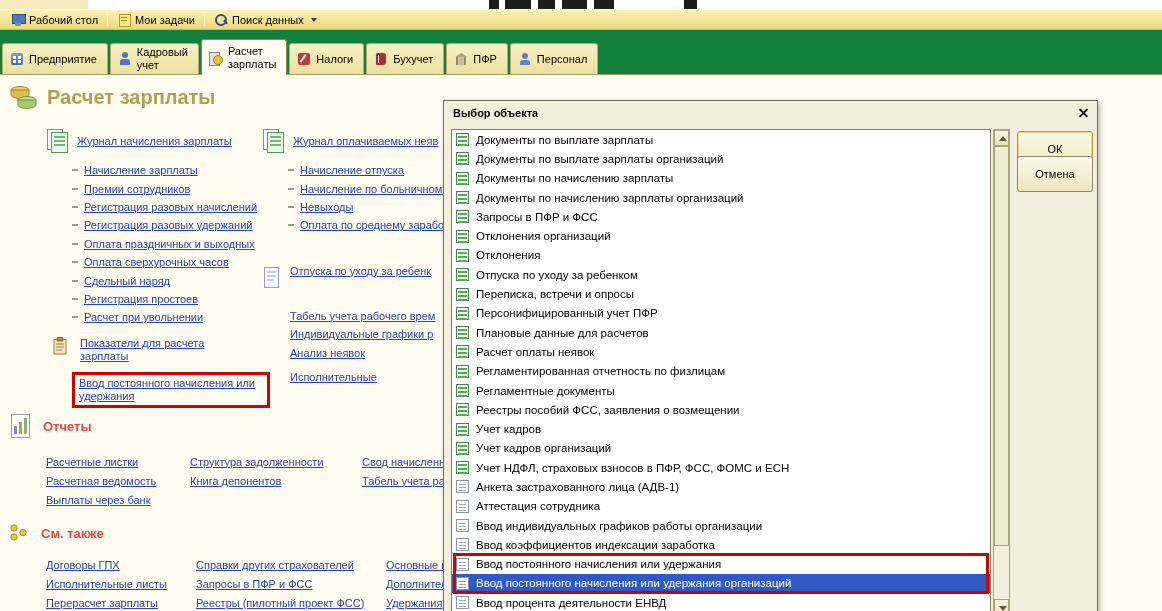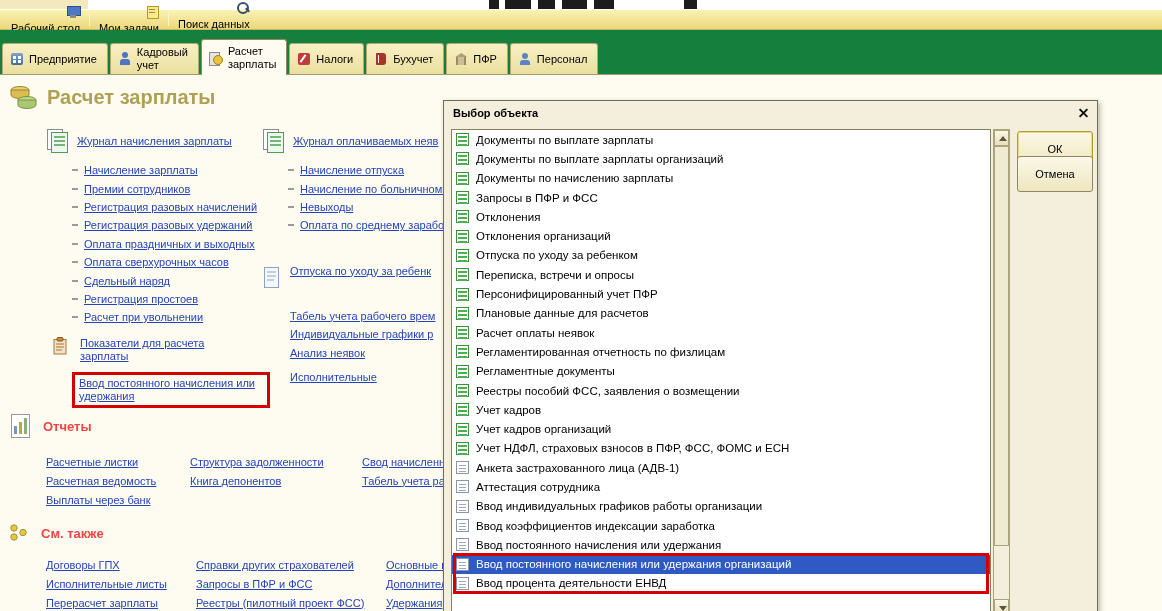--- a/index.html
+++ b/index.html
@@ -9,21 +9,21 @@
 
   
   .clip-strip { position:absolute; top:0; left:0; right:0; height:10px; background:#fff; }
   .frag { position:absolute; top:0; height:9px; background:#1c1c1c; }
   .frag.beige { background:#F4E9BD; }
 
   
   .topbar { position:absolute; top:10px; left:0; right:0; height:20px;
             background:linear-gradient(#FBF2B4,#EBD87B); border-bottom:1px solid #C8B76A;
             display:flex; align-items:center; padding-left:6px; }
-  .tb-item { display:flex; align-items:flex-end; gap:4px; padding:1px 5px; cursor:pointer;flex-direction:column; }
+  .tb-item { display:flex; align-items:center; gap:4px; padding:1px 5px; cursor:pointer; }
   .tb-sep { width:1px; height:13px; background:#C3B163; border-right:1px solid #FDF6CF; margin:0 4px; }
   .tb-icon { width:14px; height:13px; position:relative; flex:none; }
   .tb-icon.desk::before { content:''; position:absolute; left:1px; top:1px; width:12px; height:8px; background:#4D79C2; border:1px solid #28508E; }
   .tb-icon.desk::after { content:''; position:absolute; left:4px; bottom:0; width:6px; height:3px; background:#8A8A8A; }
   .tb-icon.tasks::before { content:''; position:absolute; left:2px; top:1px; width:10px; height:11px; background:#FBE98A; border:1px solid #B39A30; }
   .tb-icon.tasks::after { content:''; position:absolute; left:4px; top:4px; width:6px; height:1px; background:#A08A2C; box-shadow:0 3px 0 #A08A2C; }
   .tb-icon.search::before { content:''; position:absolute; left:1px; top:1px; width:8px; height:8px; border:2px solid #35506E; border-radius:50%; }
   .tb-icon.search::after { content:''; position:absolute; left:9px; top:8px; width:5px; height:2px; background:#35506E; transform:rotate(45deg); }
   .caret-down { width:0; height:0; border-left:3px solid transparent; border-right:3px solid transparent; border-top:4px solid #333; margin-left:3px; }
 
@@ -445,34 +445,38 @@
         <div class="dlg-row icon-journal">
           <span class="row-icon"></span>
           <span class="row-label">Документы по выплате зарплаты организаций</span>
         </div>
 
         <div class="dlg-row icon-journal">
           <span class="row-icon"></span>
           <span class="row-label">Документы по начислению зарплаты</span>
         </div>
 
+        <div class="dlg-row icon-journal">
+          <span class="row-icon"></span>
+          <span class="row-label">Документы по начислению зарплаты организаций</span>
+        </div>
 
         <div class="dlg-row icon-journal">
           <span class="row-icon"></span>
           <span class="row-label">Запросы в ПФР и ФСС</span>
         </div>
 
         <div class="dlg-row icon-journal">
           <span class="row-icon"></span>
+          <span class="row-label">Отклонения организаций</span>
+        </div>
+
+        <div class="dlg-row icon-journal">
+          <span class="row-icon"></span>
           <span class="row-label">Отклонения</span>
-        </div>
-
-        <div class="dlg-row icon-journal">
-          <span class="row-icon"></span>
-          <span class="row-label">Отклонения организаций</span>
         </div>
 
         <div class="dlg-row icon-journal">
           <span class="row-icon"></span>
           <span class="row-label">Отпуска по уходу за ребенком</span>
         </div>
 
         <div class="dlg-row icon-journal">
           <span class="row-icon"></span>
           <span class="row-label">Переписка, встречи и опросы</span>

